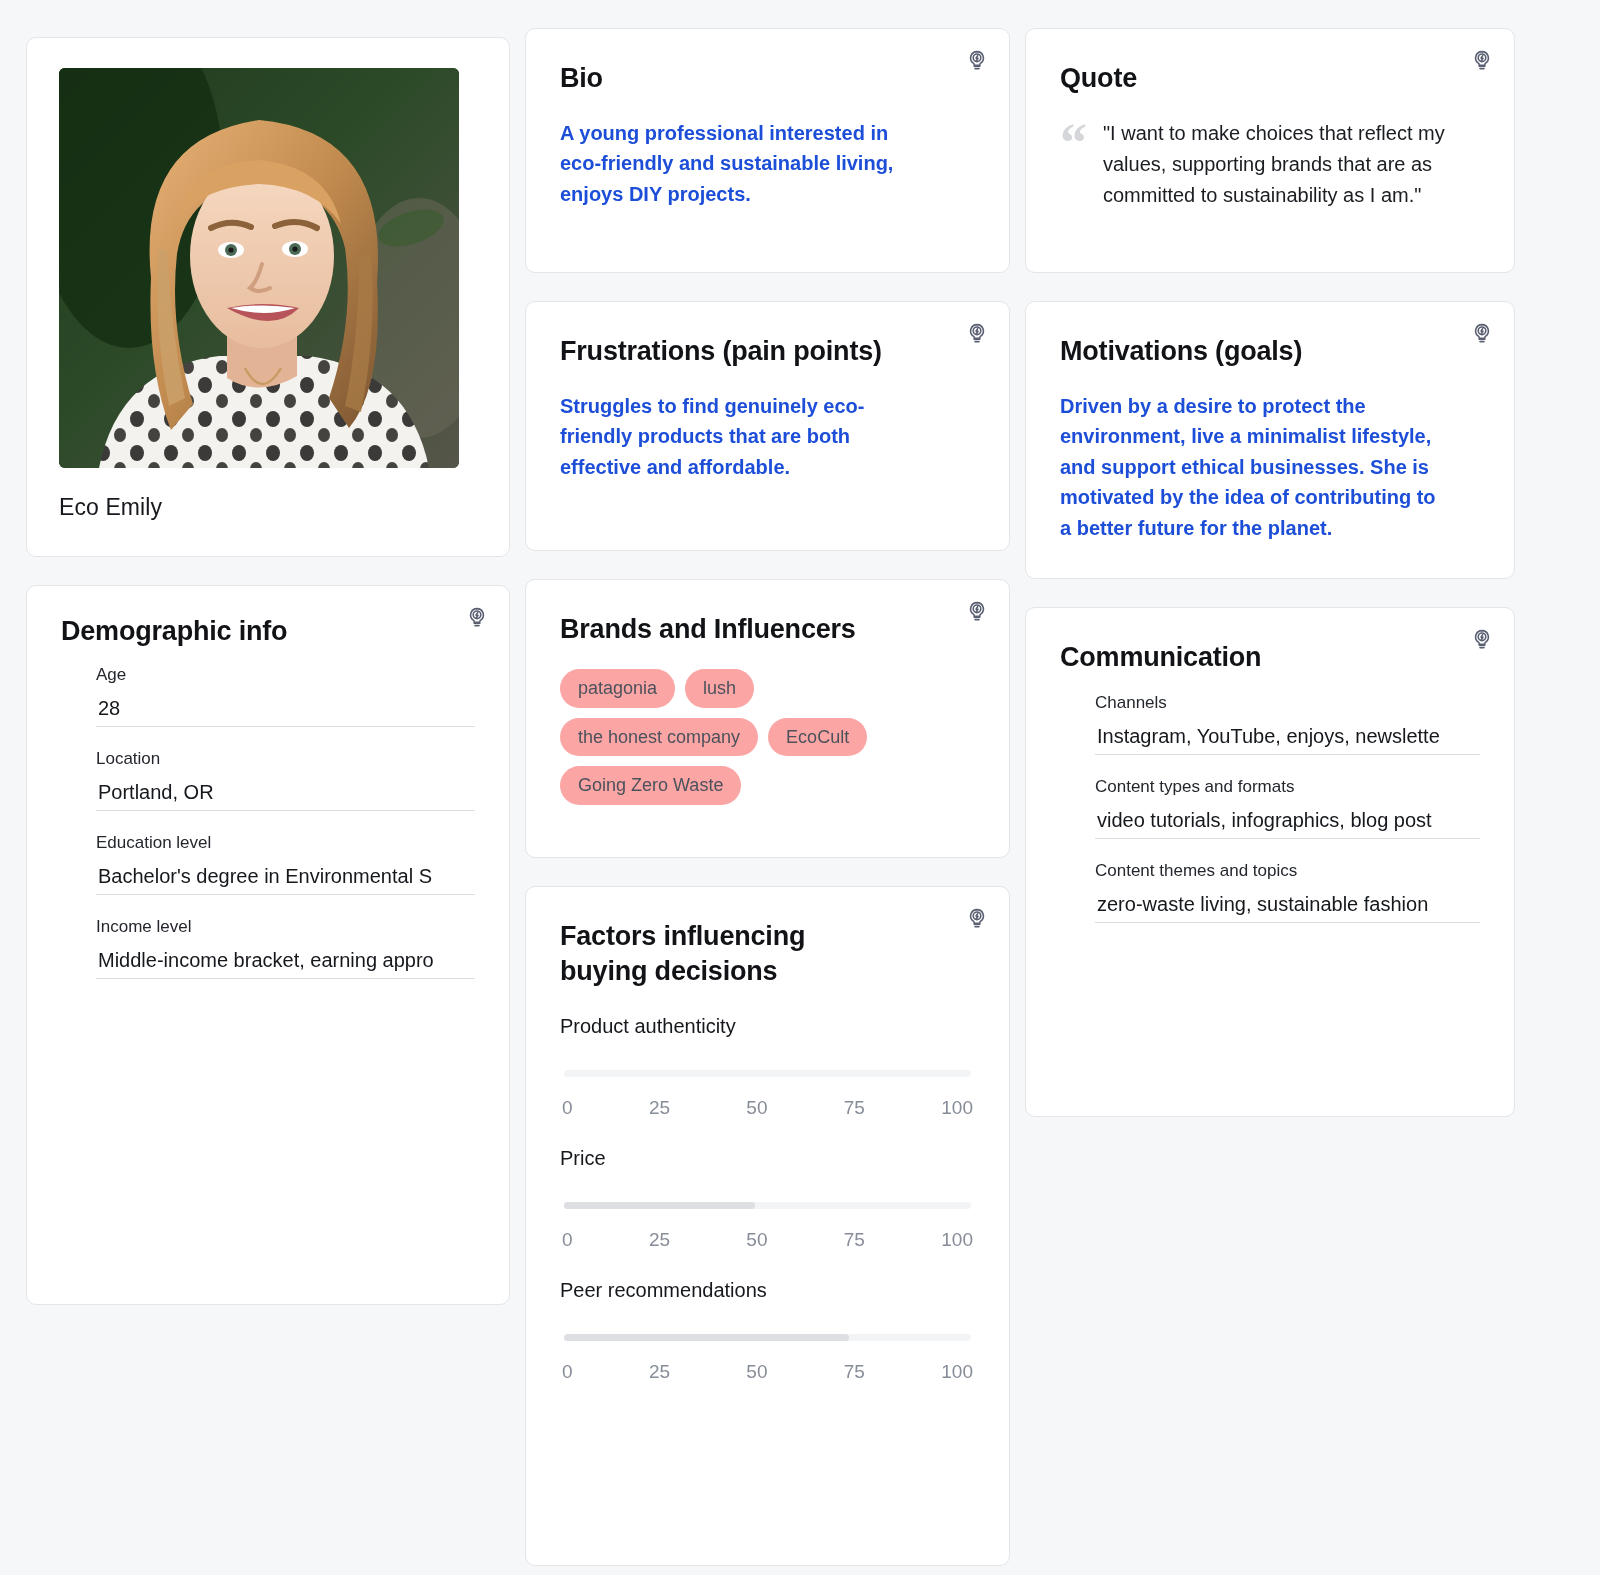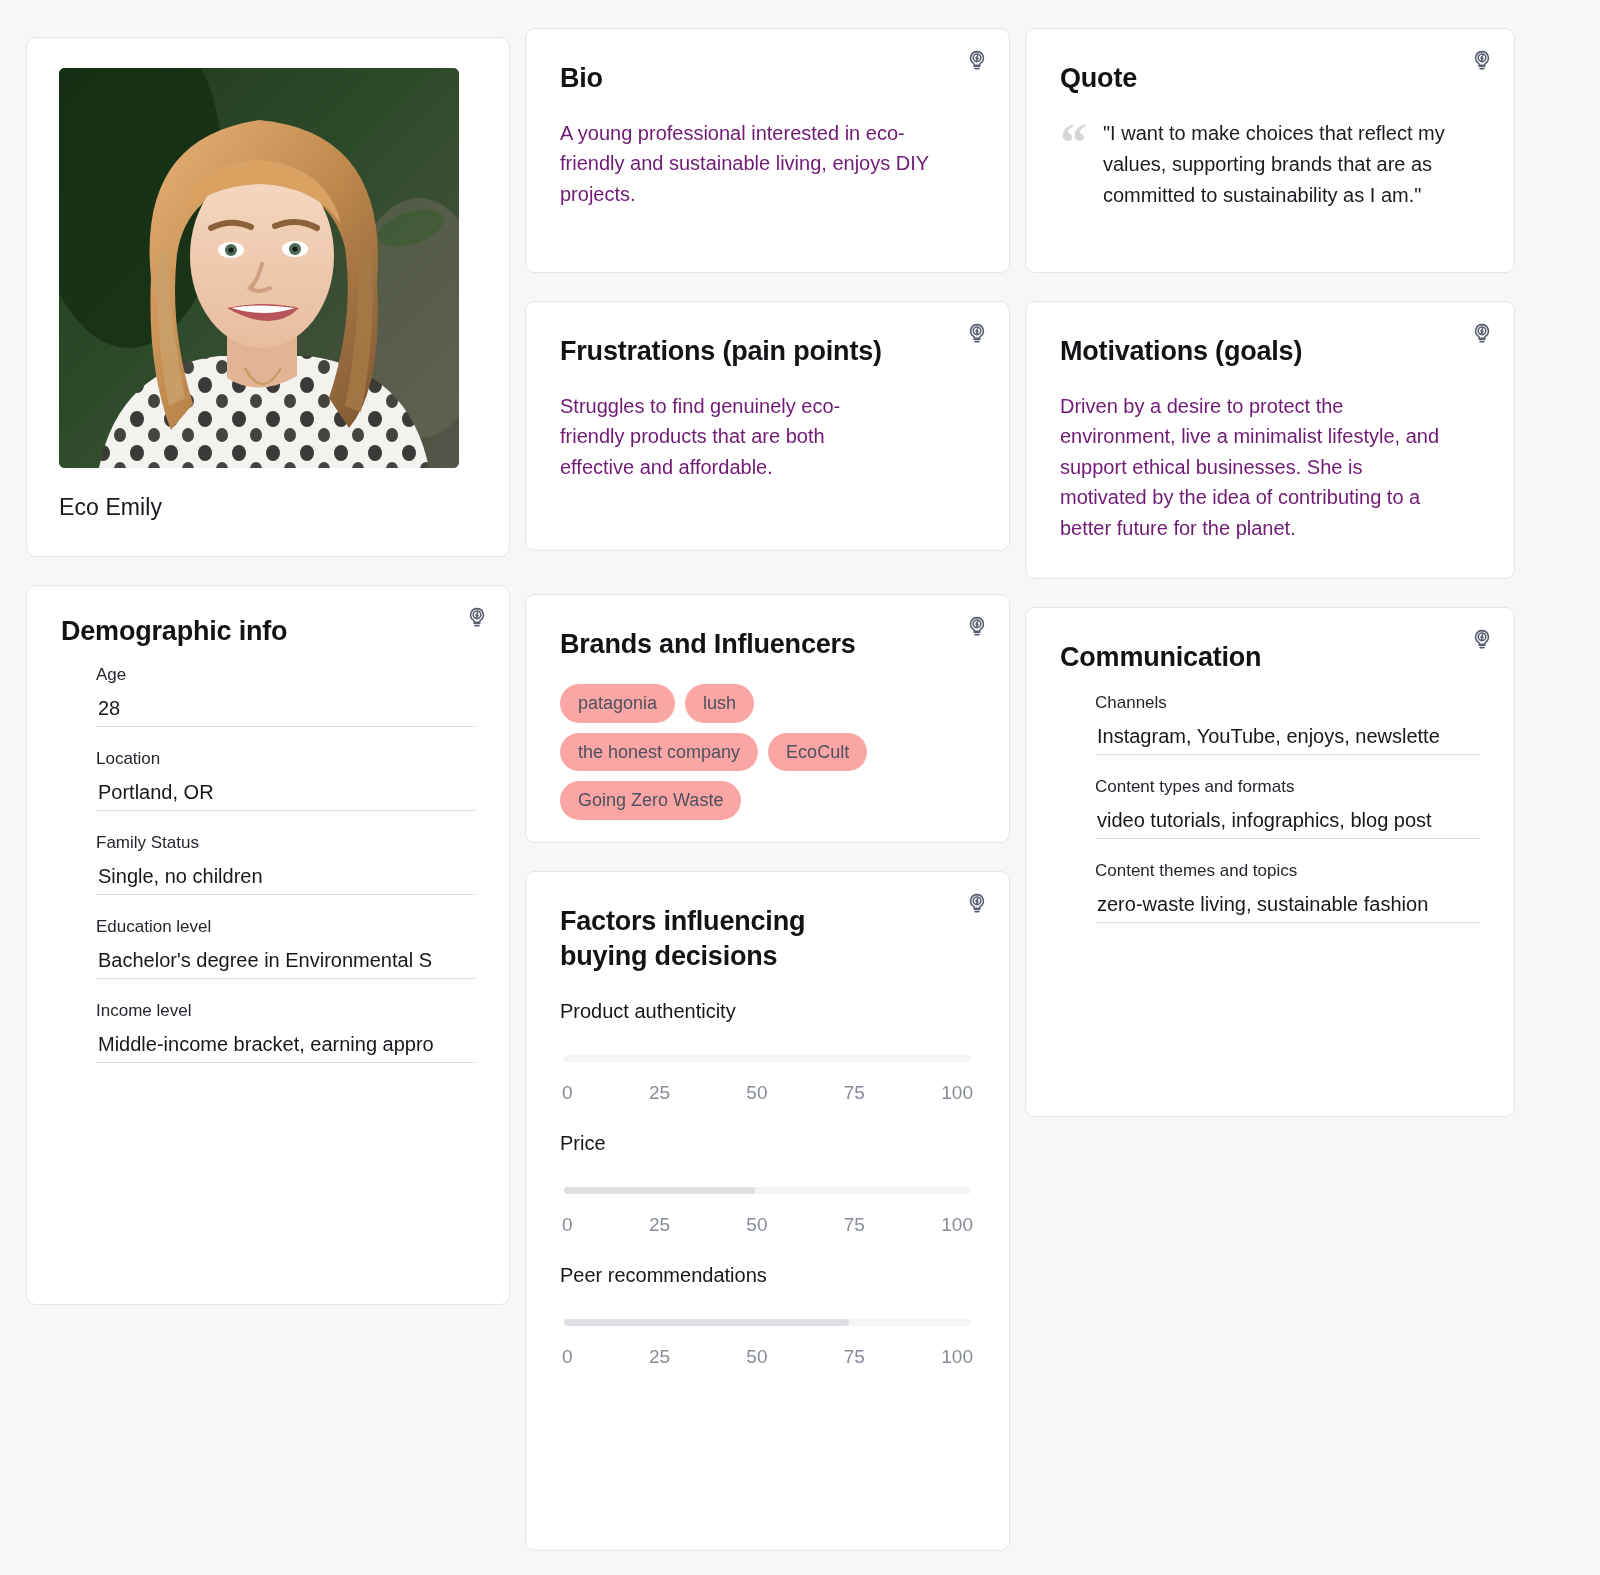--- a/index.html
+++ b/index.html
@@ -41,22 +41,23 @@
     font-weight: 700;
     color: #111316;
     letter-spacing: -0.2px;
     margin: 0 0 22px 0;
     max-width: 360px;
   }
 
   .card-body {
     font-size: 20px;
     line-height: 1.52;
-    color: #701a75;
+    color: #1d4ed8;
     margin: 0;
+    font-weight: bold;
   }
 
   
   .bulb-icon {
     position: absolute;
     top: 20px;
     right: 20px;
     width: 24px;
     height: 24px;
     color: #5a6072;
@@ -130,21 +131,21 @@
   .chips { display: flex; flex-wrap: wrap; gap: 10px 10px; max-width: 400px; }
   .chip {
     background: #fca5a5;
     color: #4c525c;
     border-radius: 999px;
     padding: 9px 18px;
     font-size: 18px;
     line-height: 1.15;
     white-space: nowrap;
   }
-  .brands-card { padding-bottom: 22px; margin-top: 15px; }
+  .brands-card { padding-bottom: 52px; }
 
   
   .factors-card { min-height: 680px; }
   .factors-card .card-title { max-width: 330px; margin-bottom: 26px; }
   .slider-group { margin-bottom: 20px; }
   .slider-label {
     font-size: 20px;
     color: #15181c;
     margin-bottom: 32px;
     display: block;
@@ -262,24 +263,20 @@
 
         <div class="field">
           <span class="field-label">Age</span>
           <span class="field-value">28</span>
         </div>
         <div class="field">
           <span class="field-label">Location</span>
           <span class="field-value">Portland, OR</span>
         </div>
         <div class="field">
-          <span class="field-label">Family Status</span>
-          <span class="field-value">Single, no children</span>
-        </div>
-        <div class="field">
           <span class="field-label">Education level</span>
           <span class="field-value">Bachelor's degree in Environmental S</span>
         </div>
         <div class="field">
           <span class="field-label">Income level</span>
           <span class="field-value">Middle-income bracket, earning appro</span>
         </div>
       </div>
     </div>
 

